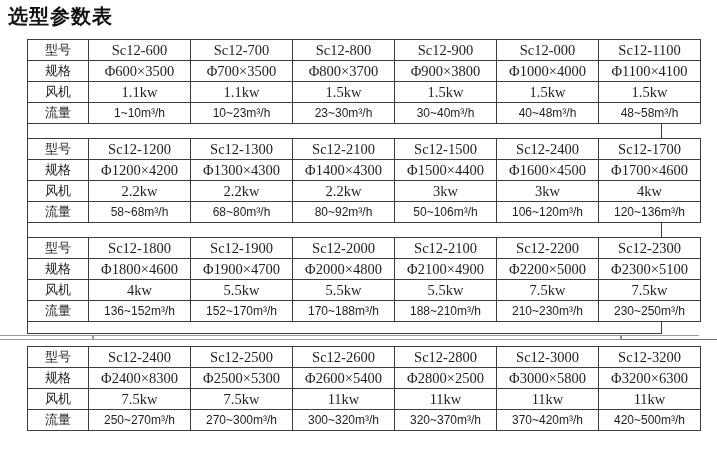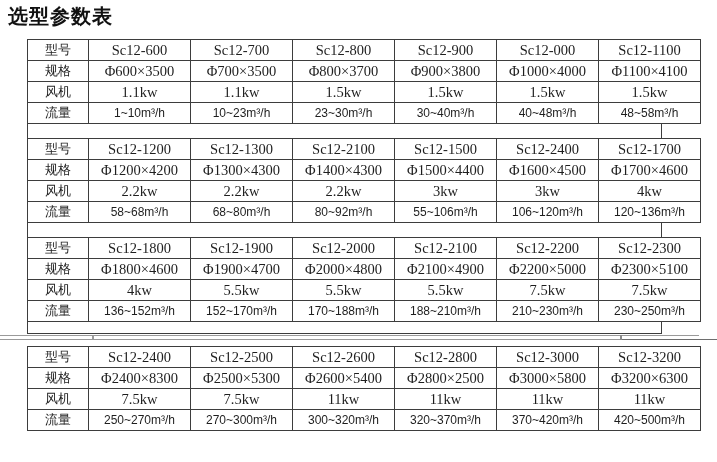--- a/index.html
+++ b/index.html
@@ -190,21 +190,21 @@
         <td class="v-serif">2.2kw</td>
         <td class="v-serif">3kw</td>
         <td class="v-serif">3kw</td>
         <td class="v-serif">4kw</td>
       </tr>
       <tr>
         <td class="lbl">流量</td>
         <td class="v-flow">58~68m³/h</td>
         <td class="v-flow">68~80m³/h</td>
         <td class="v-flow">80~92m³/h</td>
-        <td class="v-flow">55~106m³/h</td>
+        <td class="v-flow">50~106m³/h</td>
         <td class="v-flow">106~120m³/h</td>
         <td class="v-flow">120~136m³/h</td>
       </tr>
     </tbody>
       </table>
 
     <div class="gap"></div>
 
     <table class="grp">
       <colgroup>

